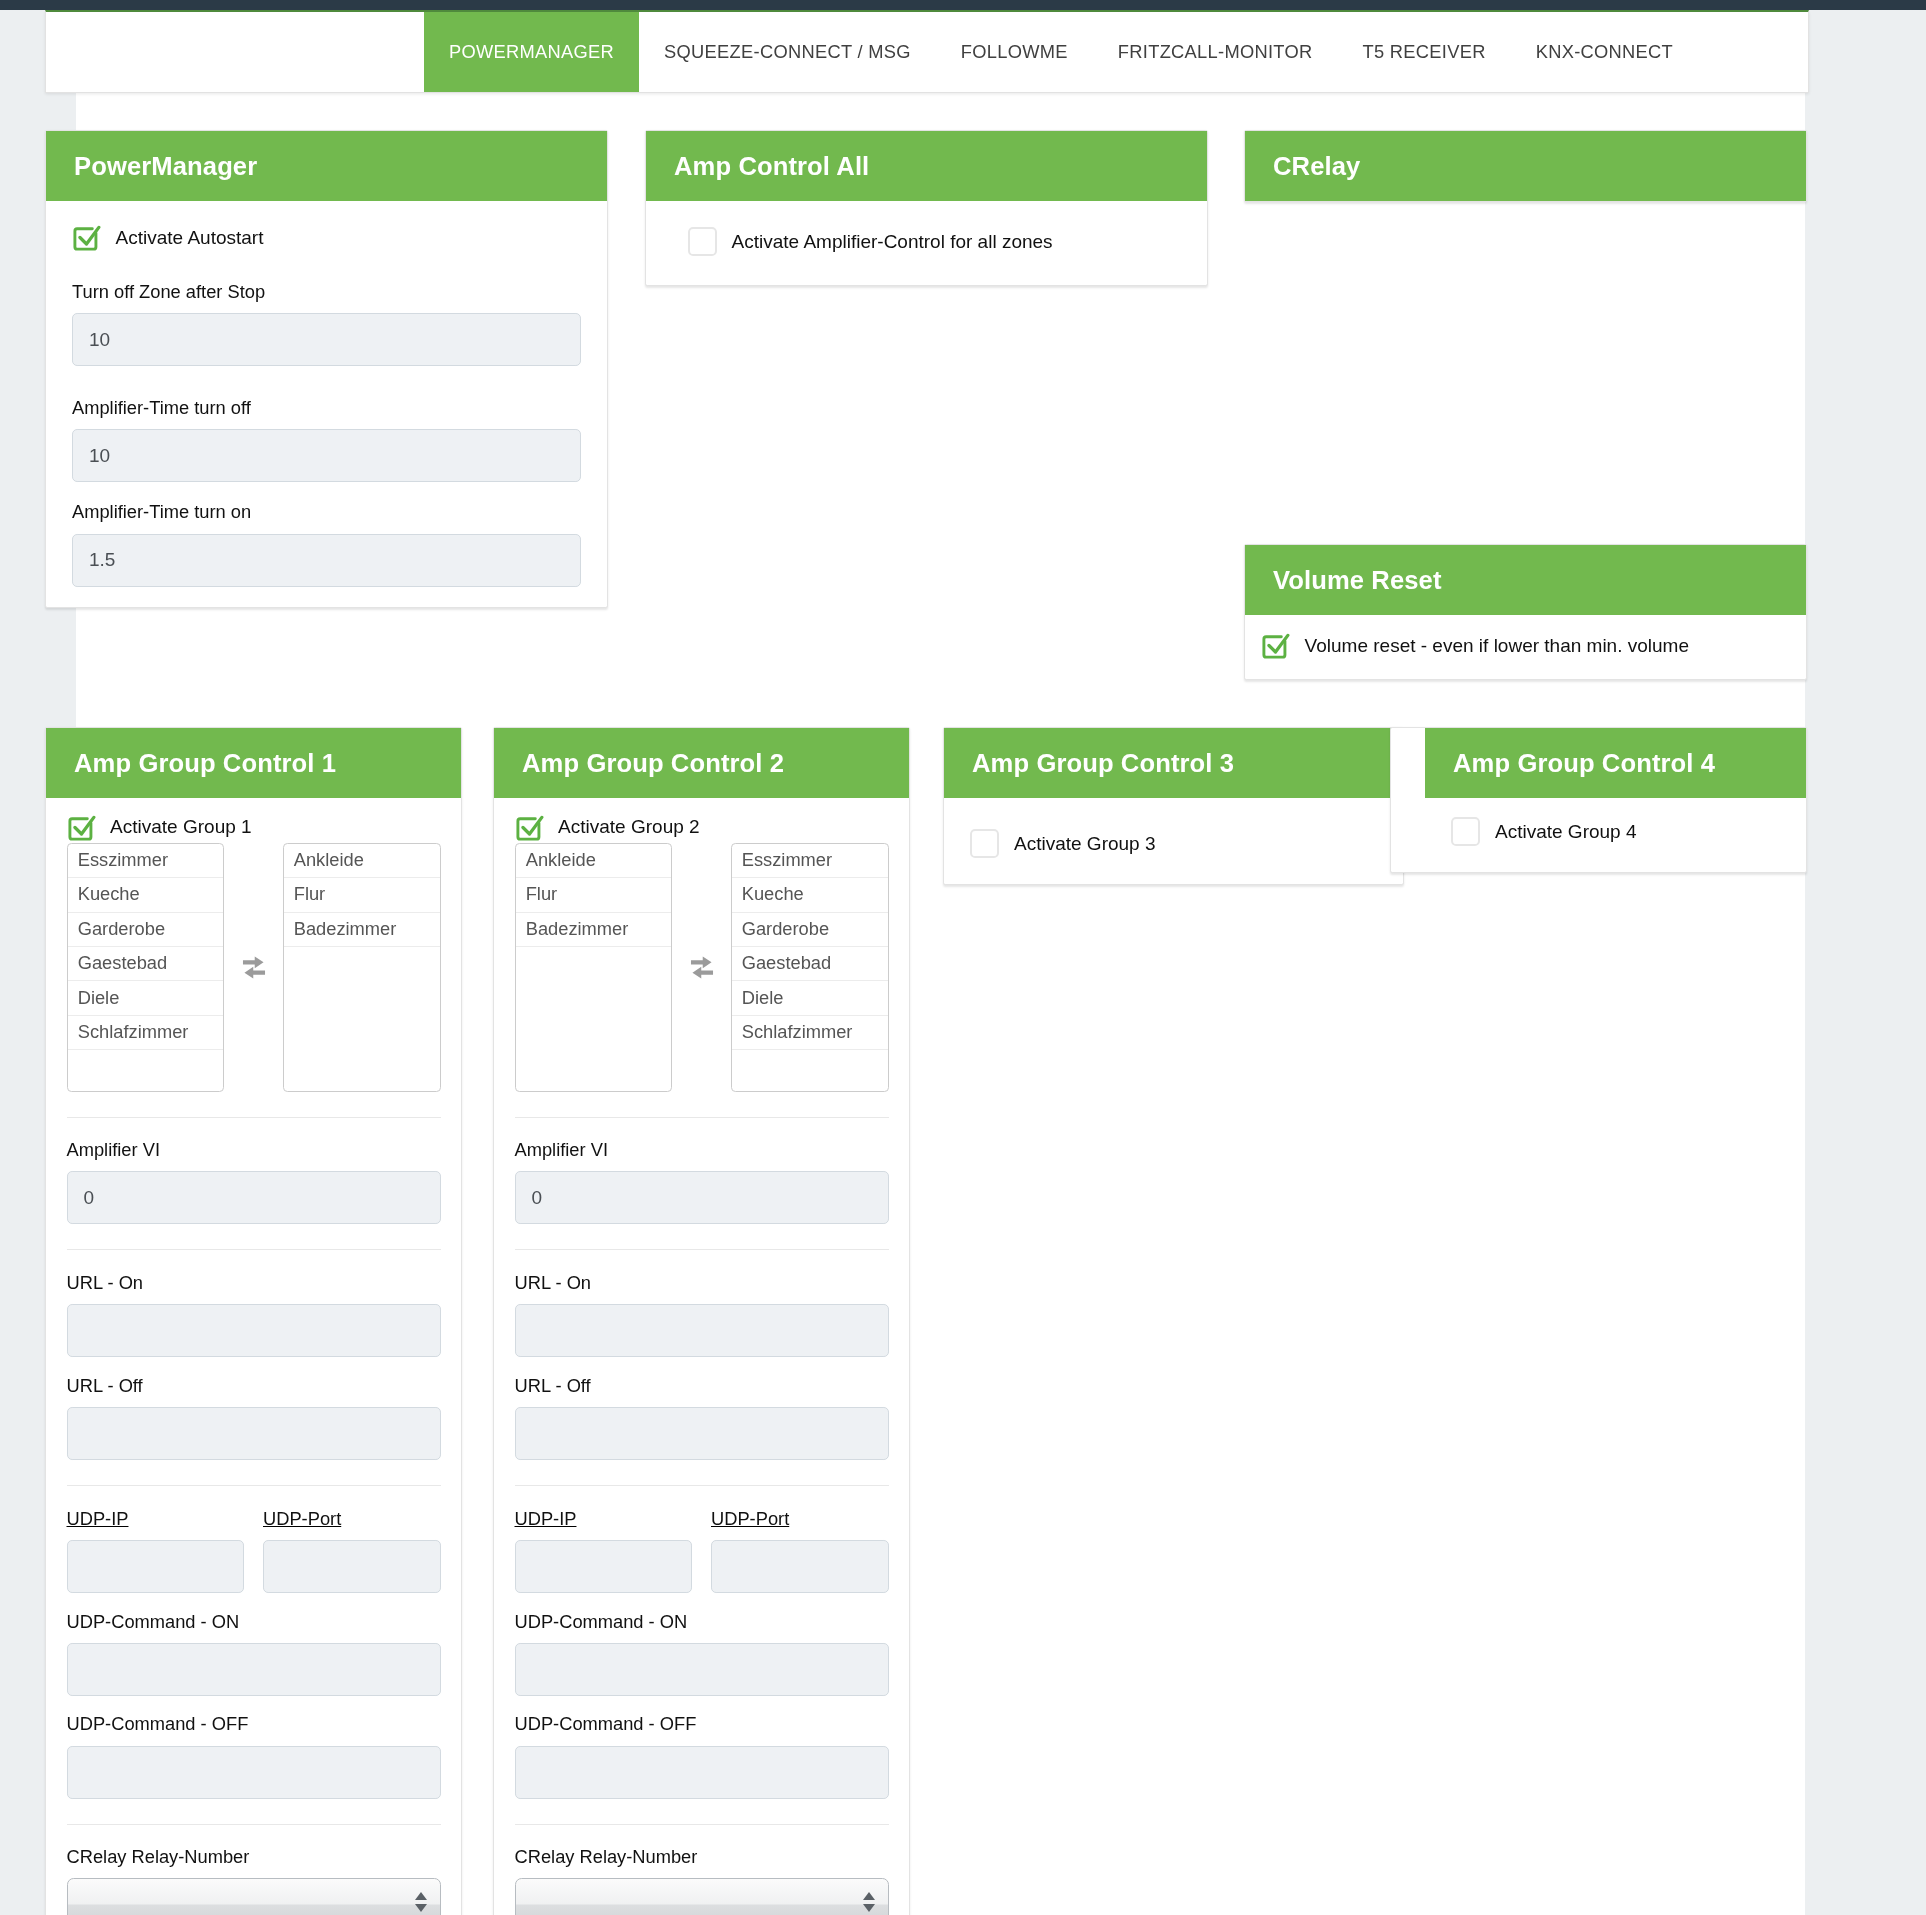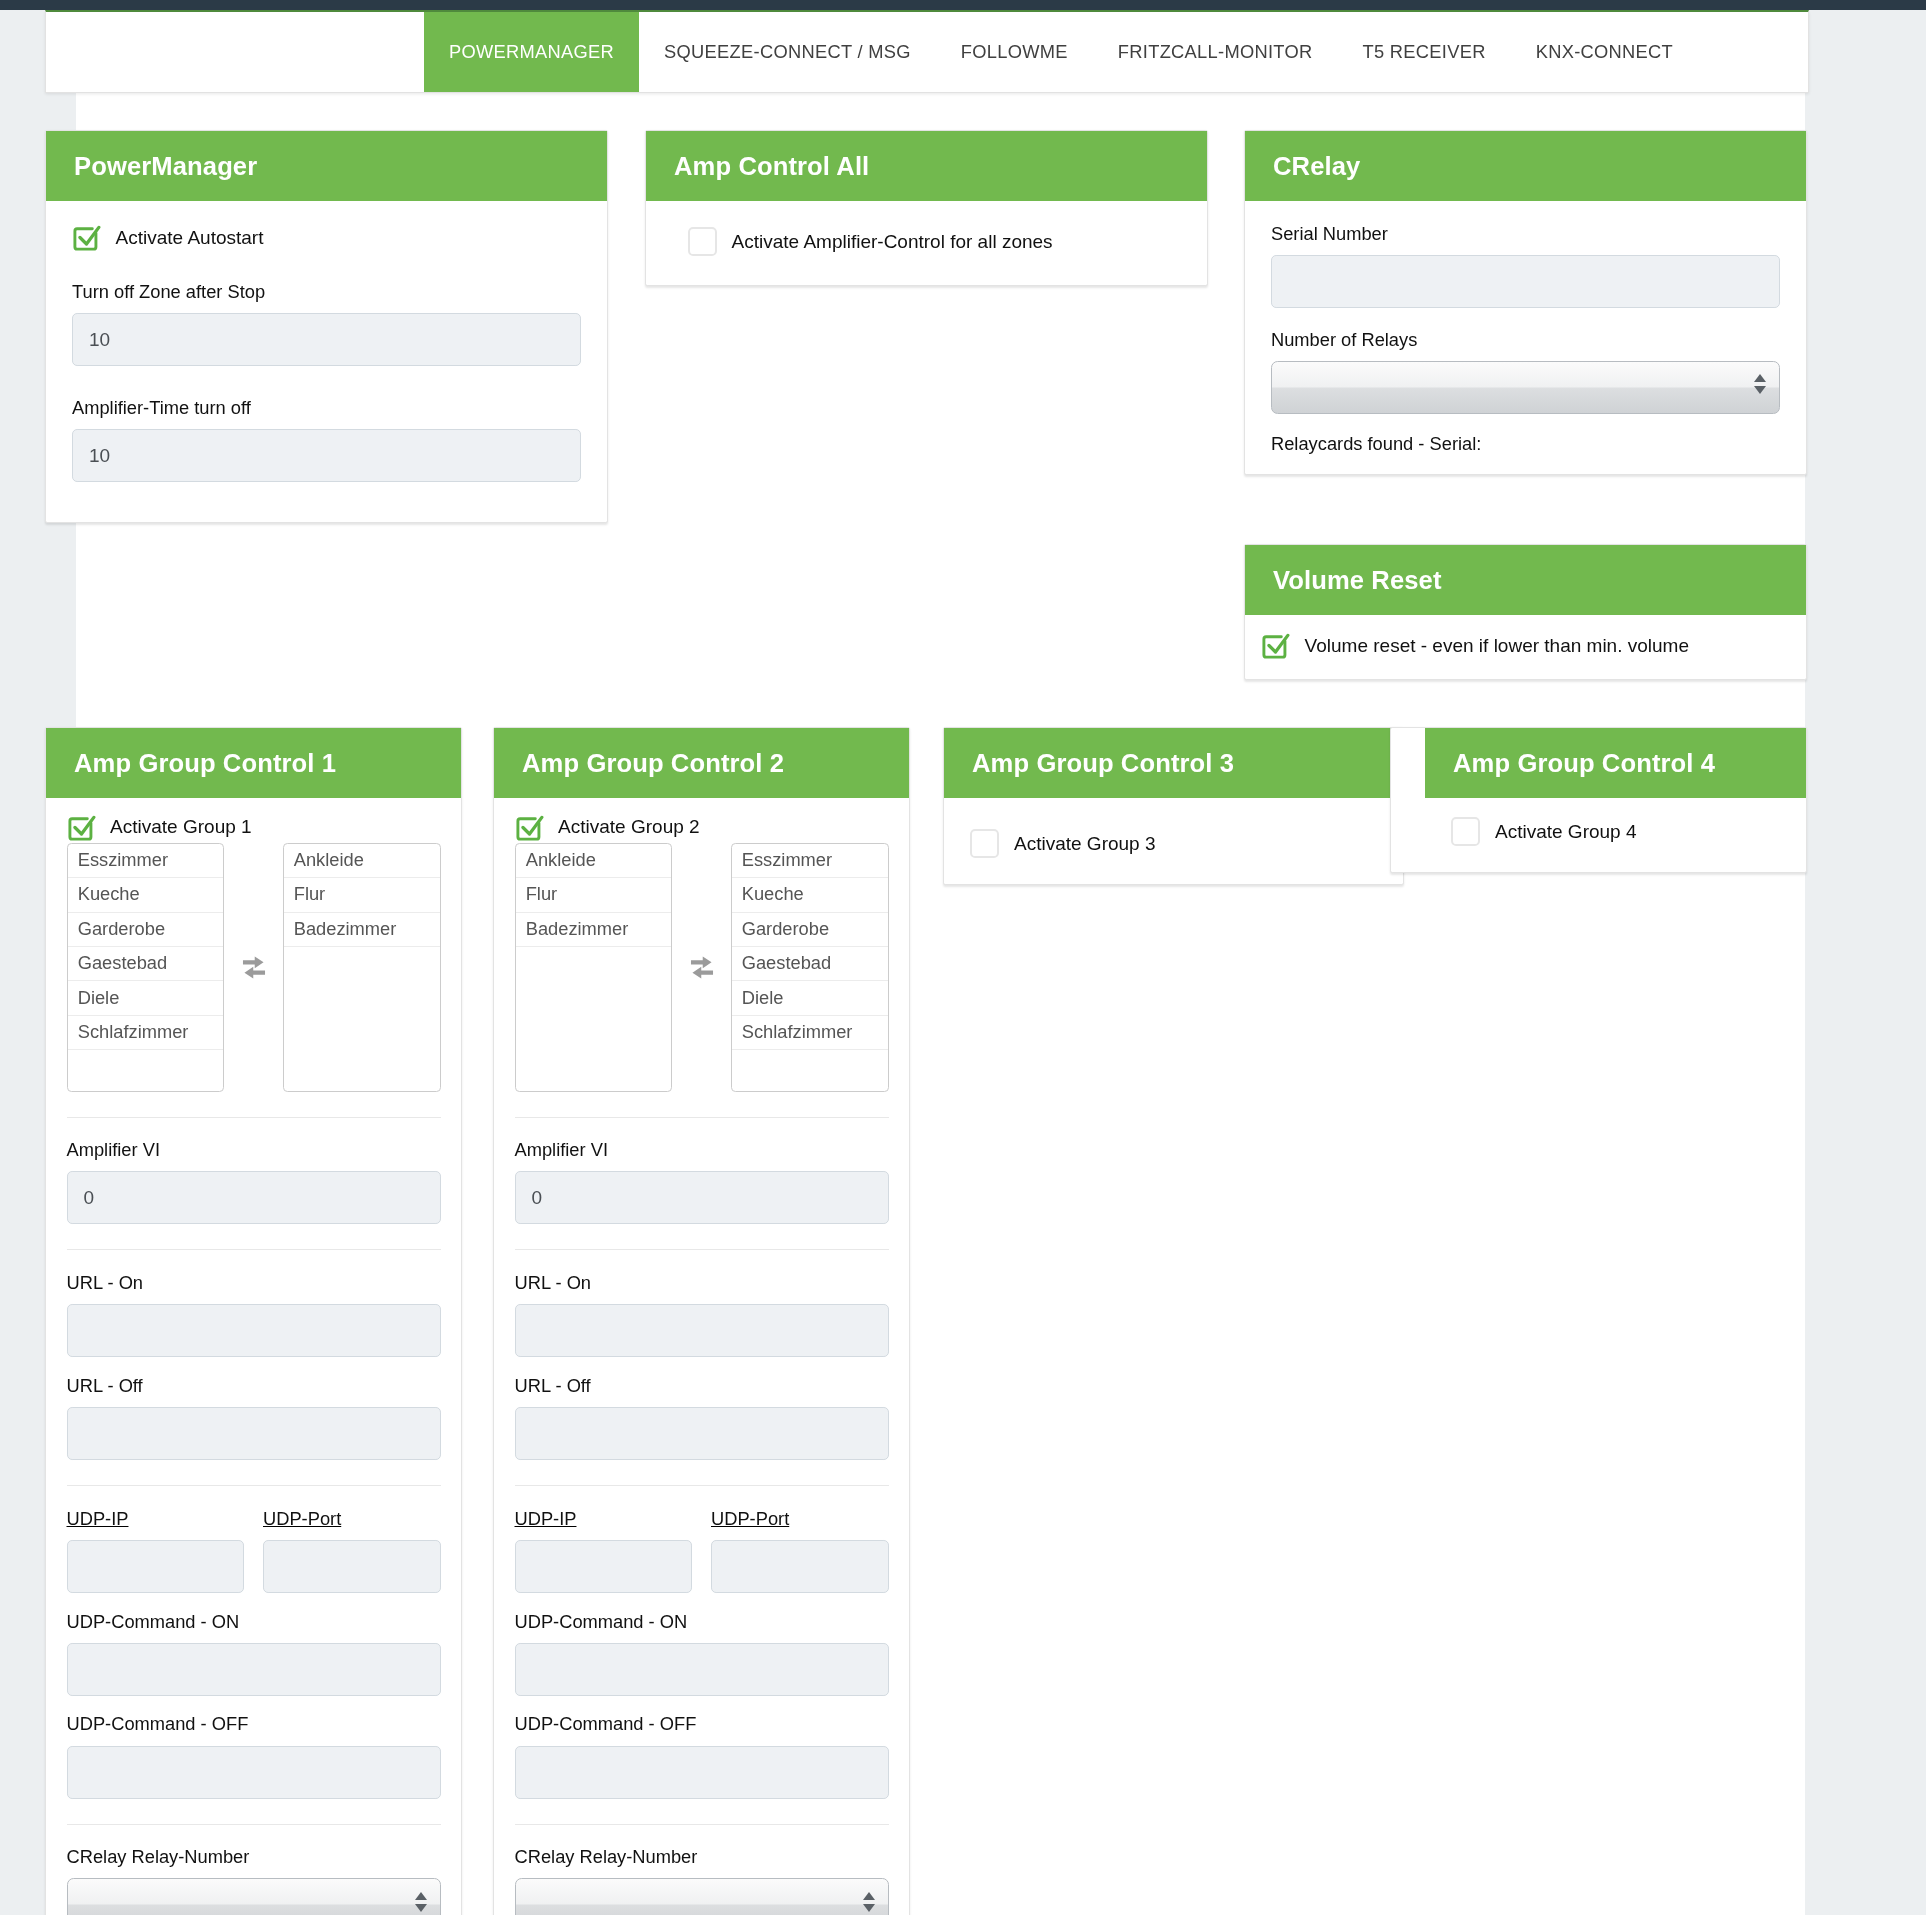--- a/index.html
+++ b/index.html
@@ -139,54 +139,40 @@
 
     <div class="gap"></div>
 
     <div>
       <div class="flabel">Amplifier-Time turn off</div>
       <div class="finput">10</div>
     </div>
 
     <div style="height:19px"></div>
 
+    <div>
+      <div class="flabel">Amplifier-Time turn on</div>
+      <div class="finput">1.5</div>
+    </div>
 
   </div>
 </div>
 
 <div class="card" style="left:645px; top:130px; width:563px;">
   <div class="card-head">Amp Control All</div>
   <div class="card-body" style="padding:26px 26px 29px 26px;">
     <div class="cbrow" style="padding-left:16px;">
       <span class="cb-off"></span>
       <span class="lbl">Activate Amplifier-Control for all zones</span>
     </div>
   </div>
 </div>
 
 <div class="card" style="left:1244px; top:130px; width:563px;">
   <div class="card-head">CRelay</div>
-  <div class="card-body" style="padding:22px 26px 19px 26px;">
-
-    <div class="flabel">Serial Number</div>
-    <div class="finput"></div>
-
-    <div style="height:20.5px"></div>
-
-    <div class="flabel">Number of Relays</div>
-    <div class="fselect">
-      <span></span>
-      <span class="spin">
-          <i class="up"></i>
-          <i class="dn"></i>
-        </span>
-    </div>
-
-    <div class="note">Relaycards found - Serial:</div>
-  </div>
 </div>
 
 <div class="card" style="left:1244px; top:544px; width:563px;">
   <div class="card-head">Volume Reset</div>
   <div class="card-body" style="padding:16px 26px 19px 16px;">
     <div class="cbrow">
       <span class="cb-on">
         <svg viewBox="0 0 40 40" width="29" height="29">
             <path d="M33 14v19a3 3 0 0 1-3 3H7a3 3 0 0 1-3-3V11a3 3 0 0 1 3-3h21" fill="none" stroke="#5cb142" stroke-width="4" stroke-linecap="round"></path>
             <path d="M11 20l9 9L37 6" fill="none" stroke="#5cb142" stroke-width="4.5" stroke-linecap="round" stroke-linejoin="round"></path>

